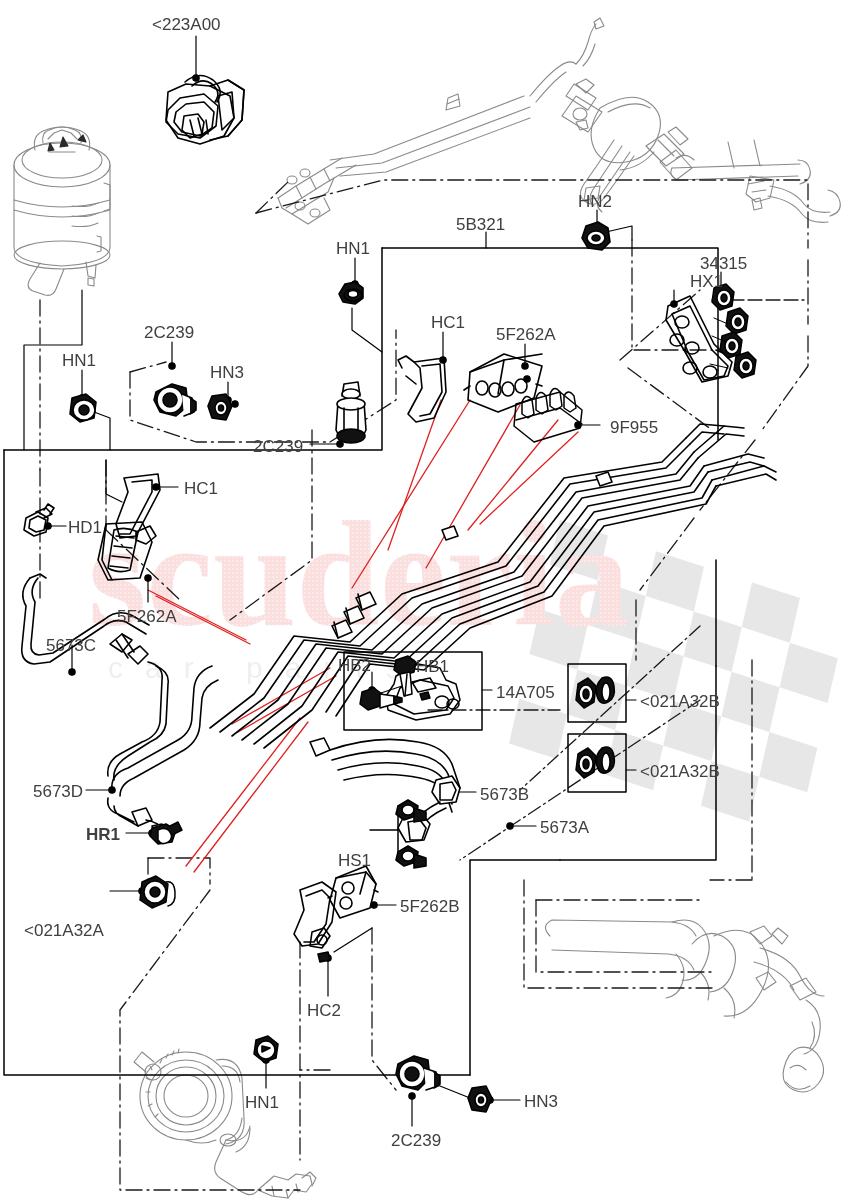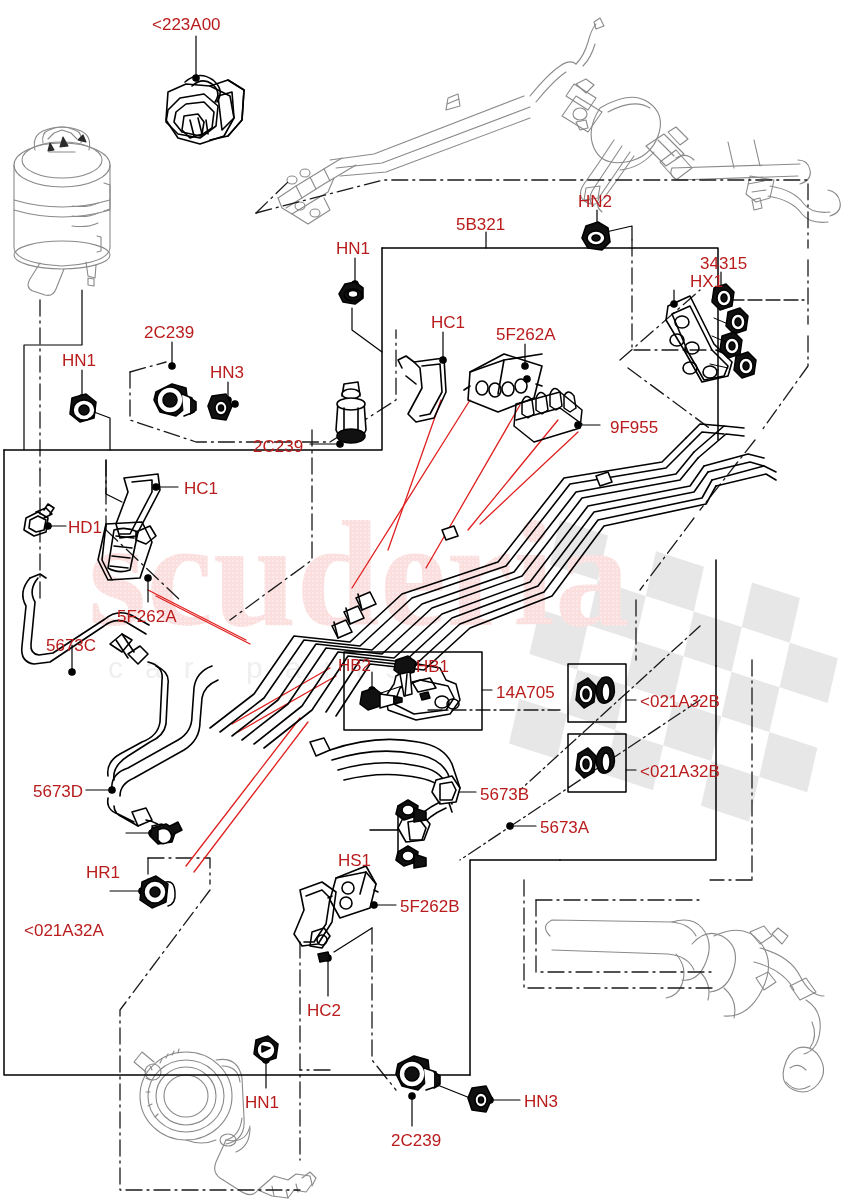--- a/index.html
+++ b/index.html
@@ -1,21 +1,21 @@
 <!DOCTYPE html>
 <html><head>
 <meta charset="utf-8">
 <style>
   html,body{margin:0;padding:0;background:#ffffff;}
   body{width:848px;height:1200px;overflow:hidden;font-family:"Liberation Sans",sans-serif;}
   #stage{position:relative;width:848px;height:1200px;background:#fff;}
   svg{display:block;}
   .lbl{
     position:absolute;
-    color:#b91c1c;
+    color:#404040;
     font-family:"Liberation Sans",sans-serif;
     font-size:17px;
     font-weight:400;
     white-space:nowrap;
     letter-spacing:0px;
     line-height:1;
   }
 </style>
 </head>
 <body>
@@ -668,21 +668,21 @@
   <span class="lbl" style="left:46px;top:637px;">5673C</span>
   <span class="lbl" style="left:338px;top:657px;">HB2</span>
   <span class="lbl" style="left:416px;top:658px;">HB1</span>
   <span class="lbl" style="left:496px;top:684px;">14A705</span>
   <span class="lbl" style="left:640px;top:693px;">&lt;021A32B</span>
   <span class="lbl" style="left:640px;top:763px;">&lt;021A32B</span>
   <span class="lbl" style="left:480px;top:786px;">5673B</span>
   <span class="lbl" style="left:33px;top:783px;">5673D</span>
   <span class="lbl" style="left:540px;top:819px;">5673A</span>
   <span class="lbl" style="left:338px;top:830px;margin-top:22px;">HS1</span>
-  <span class="lbl" style="left:86px;top:864px;">HR1</span>
+  <span class="lbl" style="left:86px;top:826px;font-weight:bold;">HR1</span>
   <span class="lbl" style="left:24px;top:884px;margin-top:38px;">&lt;021A32A</span>
   <span class="lbl" style="left:400px;top:898px;">5F262B</span>
   <span class="lbl" style="left:307px;top:1002px;">HC2</span>
   <span class="lbl" style="left:245px;top:1094px;">HN1</span>
   <span class="lbl" style="left:524px;top:1093px;">HN3</span>
   <span class="lbl" style="left:391px;top:1132px;">2C239</span>
 
 </div>
 
 </body></html>

